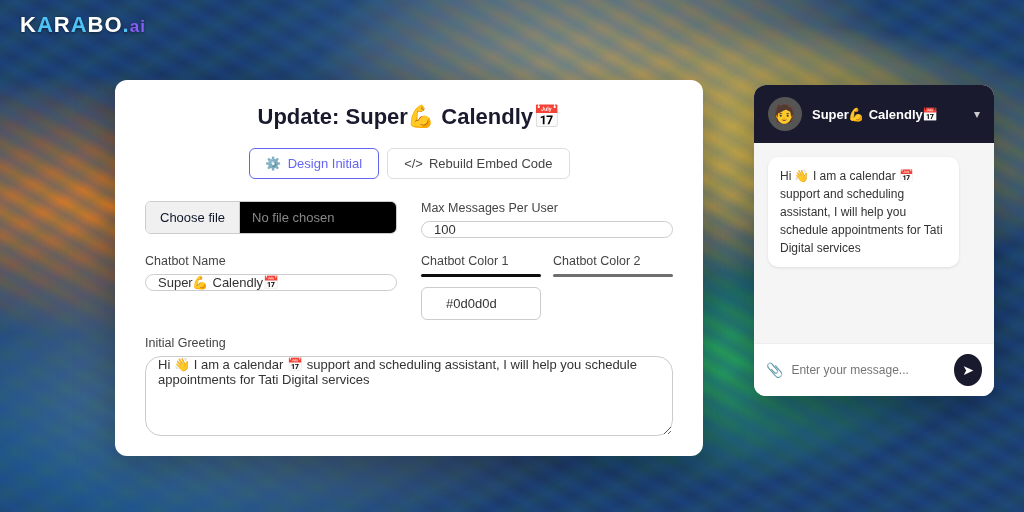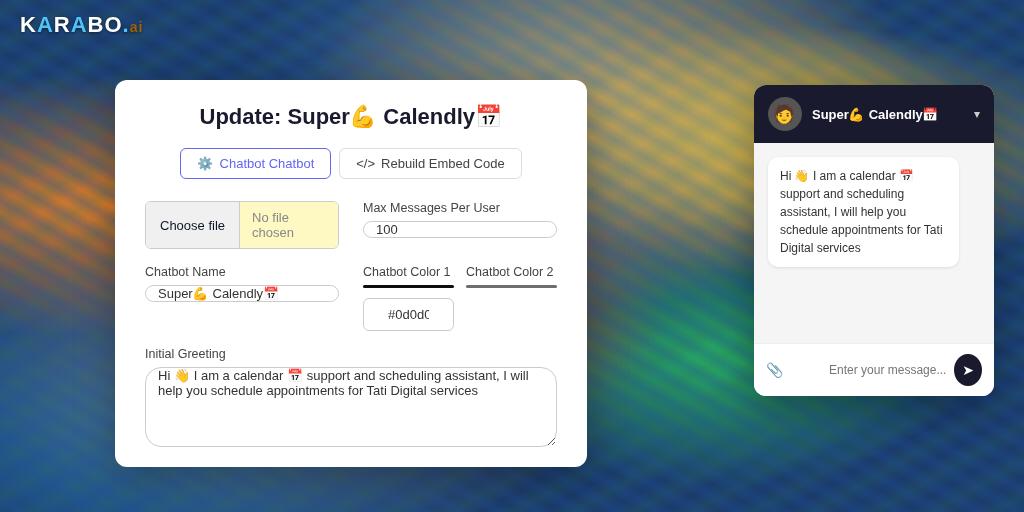--- a/index.html
+++ b/index.html
@@ -85,21 +85,21 @@
     }
 
     .logo-text .k { color: white; }
     .logo-text .highlight { color: #4fc3f7; }
 
     
     .main-card {
       position: absolute;
       top: 80px;
       left: 115px;
-      width: 472px;
+      width: 588px;
       background: white;
       border-radius: 12px;
       padding: 24px 30px 20px;
       z-index: 10;
       box-shadow: 0 10px 40px rgba(0,0,0,0.3);
     }
 
     .card-title {
       text-align: center;
       font-size: 22px;
@@ -182,21 +182,21 @@
       cursor: pointer;
       white-space: nowrap;
       color: #0f172a;
     }
 
     .file-no-chosen {
       flex: 1;
       padding: 8px 12px;
       font-size: 13px;
       color: #888;
-      background: #fef9c3;
+      background: #000000;
       border: none;
       outline: none;
     }
 
     .text-input {
       border: 1.5px solid #ccc;
       border-radius: 16px;
       padding: 0 12px;
       font-size: 13px;
       color: #333;
@@ -315,21 +315,20 @@
       gap: 8px;
     }
 
     .chat-input-area {
       flex: 1;
       font-size: 12px;
       color: #b91c1c;
       border: none;
       outline: none;
       background: transparent;
-      text-align: right;
     }
 
     .chat-send-btn {
       width: 32px;
       height: 32px;
       background: #1a1a2e;
       border-radius: 50%;
       border: none;
       cursor: pointer;
       display: flex;
@@ -345,33 +344,33 @@
     }
   </style>
 </head>
 <body>
 
 <div class="bg"></div>
 
 <div class="header">
   <div class="logo">
     <span class="logo-text">
-      <span class="k">K</span><span class="highlight">A</span><span class="k">R</span><span class="highlight">A</span><span class="k">BO</span><span style="color:#4fc3f7">.</span><span style="color:#a16207; font-size:14px; font-weight:900">ai</span>
+      <span class="k">K</span><span class="highlight">A</span><span class="k">R</span><span class="highlight">A</span><span class="k">BO</span><span style="color:#4fc3f7">.</span><span style="color:#8b5cf6; font-size:17px; font-weight:900">ai</span>
     </span>
   </div>
 </div>
 
 <div class="main-card">
 
   <h1 class="card-title">Update: Super💪 Calendly📅</h1>
 
   <div class="tab-row">
     <button class="tab-btn active">
       <span class="tab-icon">⚙️</span>
-      <span>Chatbot Chatbot</span>
+      <span>Design Initial</span>
     </button>
     <button class="tab-btn">
       <span class="tab-icon">&lt;/&gt;</span>
       <span>Rebuild Embed Code</span>
     </button>
   </div>
 
   <div class="form-grid">
 
     <div class="form-group">

